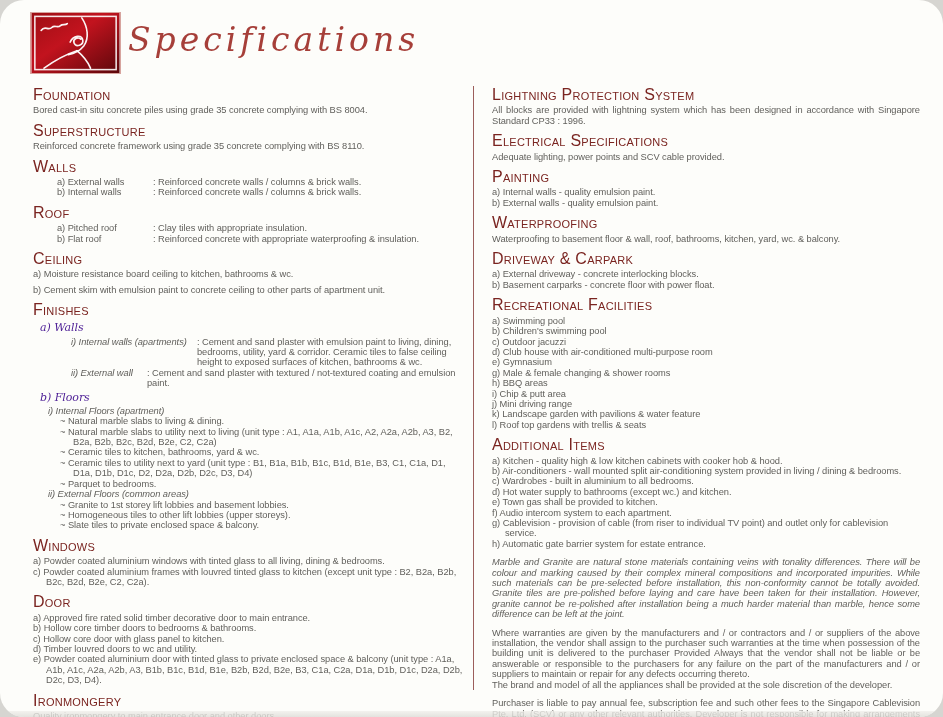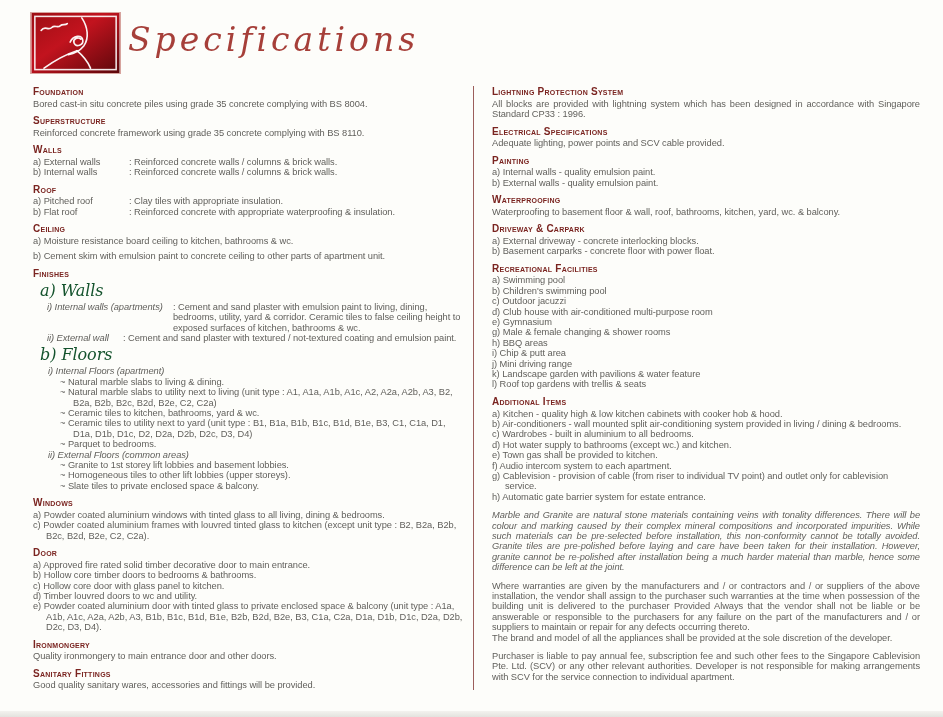--- a/index.html
+++ b/index.html
@@ -1,20 +1,20 @@
 <!DOCTYPE html>
 <html><head>
 <meta charset="utf-8">
 <style>
   html,body { margin:0; padding:0; background:#d6d5d1; }
   .page {
     position:relative; width:943px; height:717px; margin:0 auto;
     background:#fdfdfa; overflow:hidden;
     font-family:"Liberation Sans", sans-serif;
-    color:#605f5b; letter-spacing:-0.05px;
+    color:#605f5b; letter-spacing:-0.05px;border-radius:24px;
   }
   .page::after{
     content:""; position:absolute; left:0; right:0; bottom:0; height:6px;
     background:linear-gradient(#f1f0ec,#dddcd7); opacity:.8;
   }
   
   .logo {
     position:absolute; left:30px; top:12px; width:91px; height:62px;
     border:1px solid #d7a49e; box-sizing:border-box;
   }
@@ -24,36 +24,36 @@
     font-family:"DejaVu Serif", serif; font-style:italic;
     font-size:33px; color:#a63f39; letter-spacing:4px; font-weight:400;
   }
   
   .divider { position:absolute; left:473px; top:86px; width:1px; height:604px; background:#9c5e5b; }
   .col { position:absolute; top:86px; font-size:9.3px; line-height:1.12; }
   .col.left  { left:33px;  width:432px; }
   .col.right { left:492px; width:428px; }
   .sec { margin-bottom:6px; }
   .shead {
-    margin:0 0 1.5px 0; font-size:10px; font-weight:bold;
+    margin:0 0 1.5px 0; font-size:16px; font-weight:normal;
     font-variant:small-caps; letter-spacing:.25px; color:#7a2420;
   }
   .line { }
   .line.gap { margin-bottom:5px; }
   .line.hang { padding-left:13px; text-indent:-13px; }
   .line.just { text-align:justify; }
   .tilde { margin-left:27px; padding-left:13px; text-indent:-13px; }
   .ihead {
     font-family:"DejaVu Serif", serif; font-style:italic;
-    font-size:16px; color:#14532d; margin:3px 0 2px 7px;
+    font-size:11px; color:#4c1d95; margin:3px 0 2px 7px;
   }
   .isub { font-style:italic; margin-left:15px; }
   .row { display:flex; }
   .row.ind1 { margin-left:14px; }
-  .row .lbl { flex:0 0 auto; }
+  .row .lbl { flex:0 0 auto;margin-left:24px; }
   .row .lbl.ital { font-style:italic; }
   .row .desc { flex:1 1 auto; }
   .para { margin-top:8px; text-align:justify; }
   .para.tight { margin-top:0; }
   .pitalic { font-style:italic; }
 </style>
 </head>
 <body>
 
 <div class="page">

